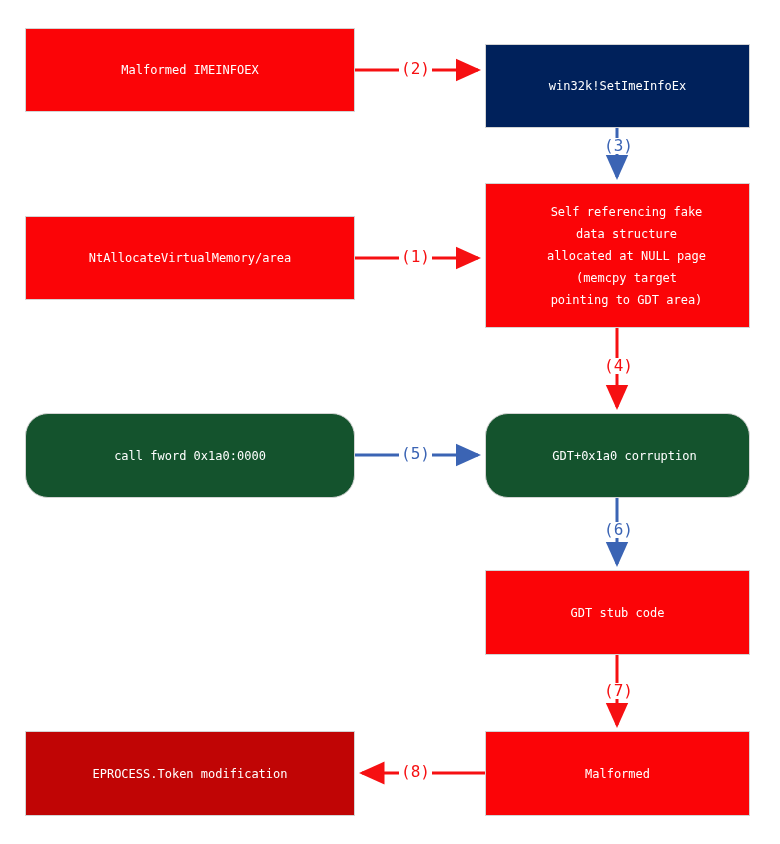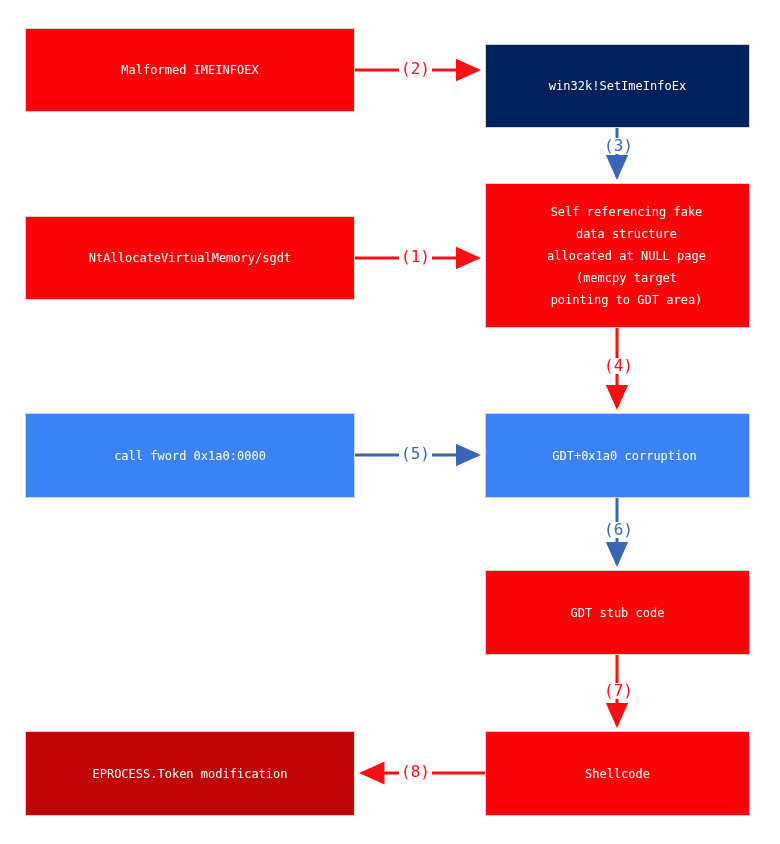--- a/index.html
+++ b/index.html
@@ -29,21 +29,21 @@
     color: #ffffff;
     font-family: "DejaVu Sans Mono", "Liberation Mono", monospace;
     font-size: 12px;
     line-height: 22px;
     letter-spacing: 0px;
     white-space: pre-line;
     padding: 2px 6px;
   }
   .fill-red    { background: #fb0407; }
   .fill-navy   { background: #00215b; }
-  .fill-blue   { background: #3b82f6; }
+  .fill-blue   { background: #14532d; border-radius: 23px; }
   .fill-darkred{ background: #c00505; }
 
   .edge-label {
     position: absolute;
     font-family: "DejaVu Sans Mono", "Liberation Mono", monospace;
     font-size: 16px;
     line-height: 16px;
     white-space: nowrap;
     background: #ffffff;
     padding: 0 2px;
@@ -105,37 +105,37 @@
 
     <g>
       <line x1="485" y1="773" x2="362" y2="773" stroke="#f61012" stroke-width="3" marker-end="url(#arrow-red)"></line>
     </g>
   </svg>
 
   <div class="node fill-red" style="left:25px; top:28px; width:330px; height:84px;">Malformed IMEINFOEX</div>
 
   <div class="node fill-navy" style="left:485px; top:44px; width:265px; height:84px;">win32k!SetImeInfoEx</div>
 
-  <div class="node fill-red" style="left:25px; top:216px; width:330px; height:84px;">NtAllocateVirtualMemory/sgdt</div>
+  <div class="node fill-red" style="left:25px; top:216px; width:330px; height:84px;">NtAllocateVirtualMemory/area</div>
 
   <div class="node fill-red" style="left:485px; top:183px; width:265px; height:145px;padding-left:24px;">Self referencing fake
 data structure
 allocated at NULL page
 (memcpy target
 pointing to GDT area)</div>
 
   <div class="node fill-blue" style="left:25px; top:413px; width:330px; height:85px;">call fword 0x1a0:0000</div>
 
   <div class="node fill-blue" style="left:485px; top:413px; width:265px; height:85px;padding-left:20px;">GDT+0x1a0 corruption</div>
 
   <div class="node fill-darkred" style="left:25px; top:731px; width:330px; height:85px;">EPROCESS.Token modification</div>
 
   <div class="node fill-red" style="left:485px; top:570px; width:265px; height:85px;">GDT stub code</div>
 
-  <div class="node fill-red" style="left:485px; top:731px; width:265px; height:85px;">Shellcode</div>
+  <div class="node fill-red" style="left:485px; top:731px; width:265px; height:85px;">Malformed</div>
 
   <div class="edge-label lab-red" style="left:399px; top:61px;">(2)</div>
 
   <div class="edge-label lab-red" style="left:399px; top:249px;">(1)</div>
 
   <div class="edge-label lab-blue" style="left:602px; top:138px;">(3)</div>
 
   <div class="edge-label lab-red" style="left:602px; top:358px;">(4)</div>
 
   <div class="edge-label lab-blue" style="left:399px; top:446px;">(5)</div>

